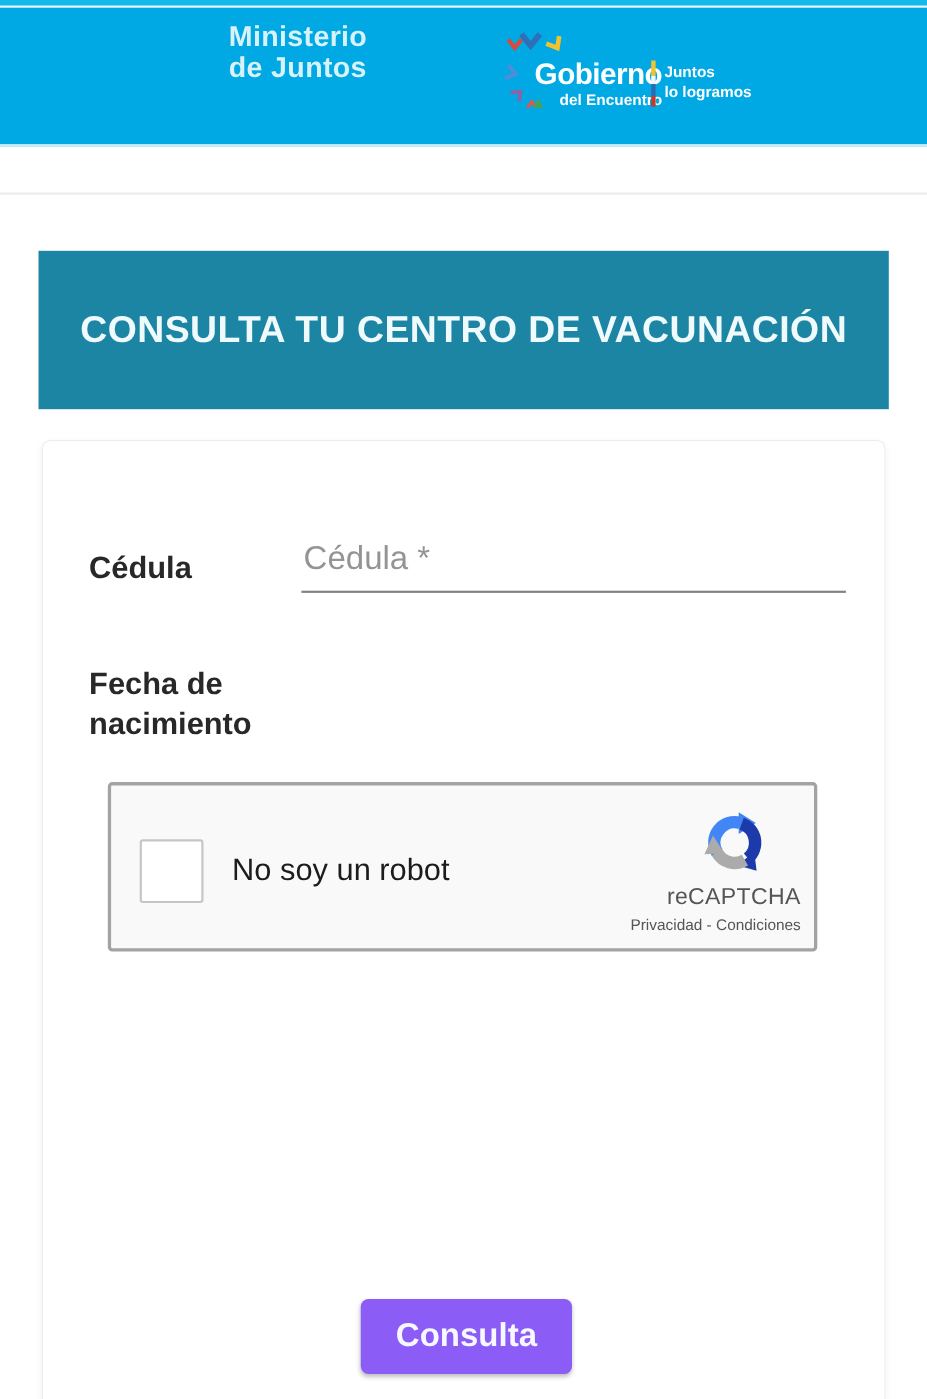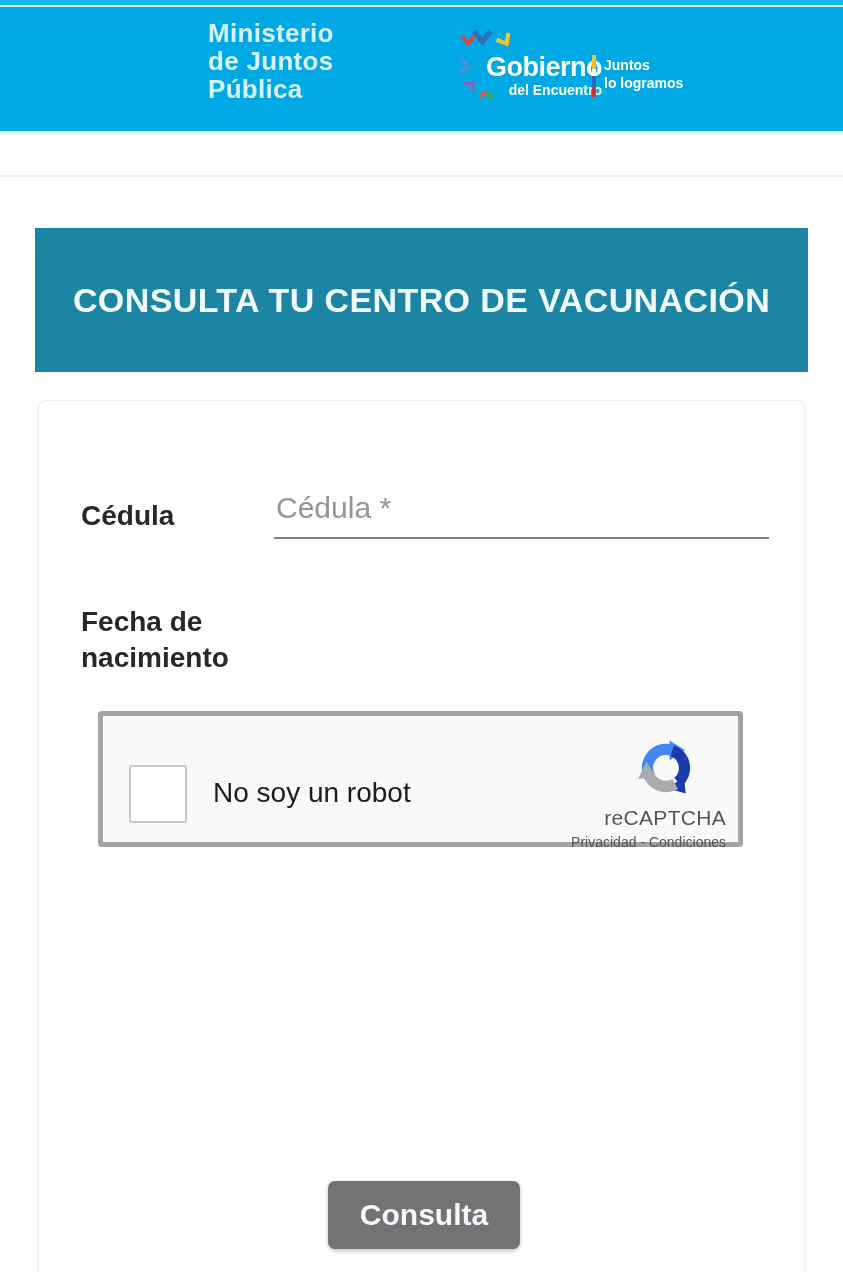--- a/index.html
+++ b/index.html
@@ -36,22 +36,22 @@
   .lbl1 { left:42px; top:99px; }
   .lbl2 { left:42px; top:203px; width:175px; line-height:1.28; }
   .inp { position:absolute; left:235px; width:495px; height:52px; background:transparent; border:none;
     border-bottom:2px solid #828282; font-family:"Liberation Sans", sans-serif; font-size:30px; color:#7f1d1d;
     padding:0 0 8px 2px; outline:none; border-radius:0; }
   .inp::placeholder { color:#949494; opacity:1; }
   .inp1 { top:86px; }
   .inp2 { top:212px; }
 
   
-  .recaptcha { position:absolute; left:59px; top:310px; width:645px; height:136px; background:#F9F9F9;
-    border:5px solid #a3a3a3; border-radius:4px; }
+  .recaptcha { position:absolute; left:59px; top:310px; width:645px; height:154px; background:#F9F9F9;
+    border:3px solid #a3a3a3; border-radius:4px; }
   .rc-checkbox { position:absolute; left:26px; top:49px; width:58px; height:58px; background:#ffffff;
     border:2px solid #C6C6C6; border-radius:3px; cursor:pointer; }
   .rc-label { position:absolute; left:110px; top:61px; font-size:28px; color:#1C1C1C; }
   .rc-col { position:absolute; right:12px; top:18px; width:212px; display:flex; flex-direction:column; align-items:flex-end; }
   .rc-logo { width:68px; height:68px; margin-right:26px; }
   .rc-brand { font-size:21px; color:#555555; margin-top:4px; letter-spacing:0.3px; }
   .rc-links { font-size:14px; color:#555555; margin-top:4px; }
   .rc-links a { color:#555555; text-decoration:none; cursor:pointer; }
 
   
@@ -68,21 +68,20 @@
 
 <div class="page">
 
   <header class="site-header" style="background-color: rgb(0, 169, 228);">
     <div class="top-strip" style="background-color: rgb(21, 185, 236);"></div>
     <div class="strip-line"></div>
 
     <div class="msp-logo">
       <span>Ministerio</span>
       <span>de Juntos</span>
-      <span>Pública</span>
     </div>
 
     <div class="gob-logo">
       <svg class="gob-arrows" viewBox="0 0 70 72" fill="none">
         <path d="M0 0 L8 10 L16 0" stroke="#D94A3D" stroke-width="5" transform="translate(4,8) scale(0.75)"></path>
         <path d="M0 0 L8 10 L16 0" stroke="#2E6FB7" stroke-width="5" transform="translate(16,3) scale(1.05)"></path>
         <path d="M0 0 L8 10 L16 0" stroke="#F2C230" stroke-width="5" transform="translate(40,7) rotate(-30 8 5) scale(0.85)"></path>
         <path d="M0 0 L8 10 L16 0" stroke="#4A90D9" stroke-width="5" transform="translate(0,32) rotate(-75 8 5) scale(0.8)"></path>
         <path d="M0 0 L8 10 L16 0" stroke="#8A63AD" stroke-width="5" transform="translate(4,50) rotate(-135 8 5) scale(0.7)"></path>
         <path d="M0 0 L8 10 L16 0" stroke="#E2574C" stroke-width="5" transform="translate(14,60) rotate(180 8 5) scale(0.55)"></path>
@@ -128,15 +127,15 @@
         <span class="rc-brand">reCAPTCHA</span>
         <div class="rc-links">
           <a>Privacidad</a>
           <span>-</span>
           <a>Condiciones</a>
         </div>
       </div>
     </div>
 
 
-    <button class="submit" style="background-color: #737373;">Consulta</button>
+    <button class="submit" style="background-color: #8b5cf6;">Consulta</button>
   </main>
 </div>
 
 </body></html>

